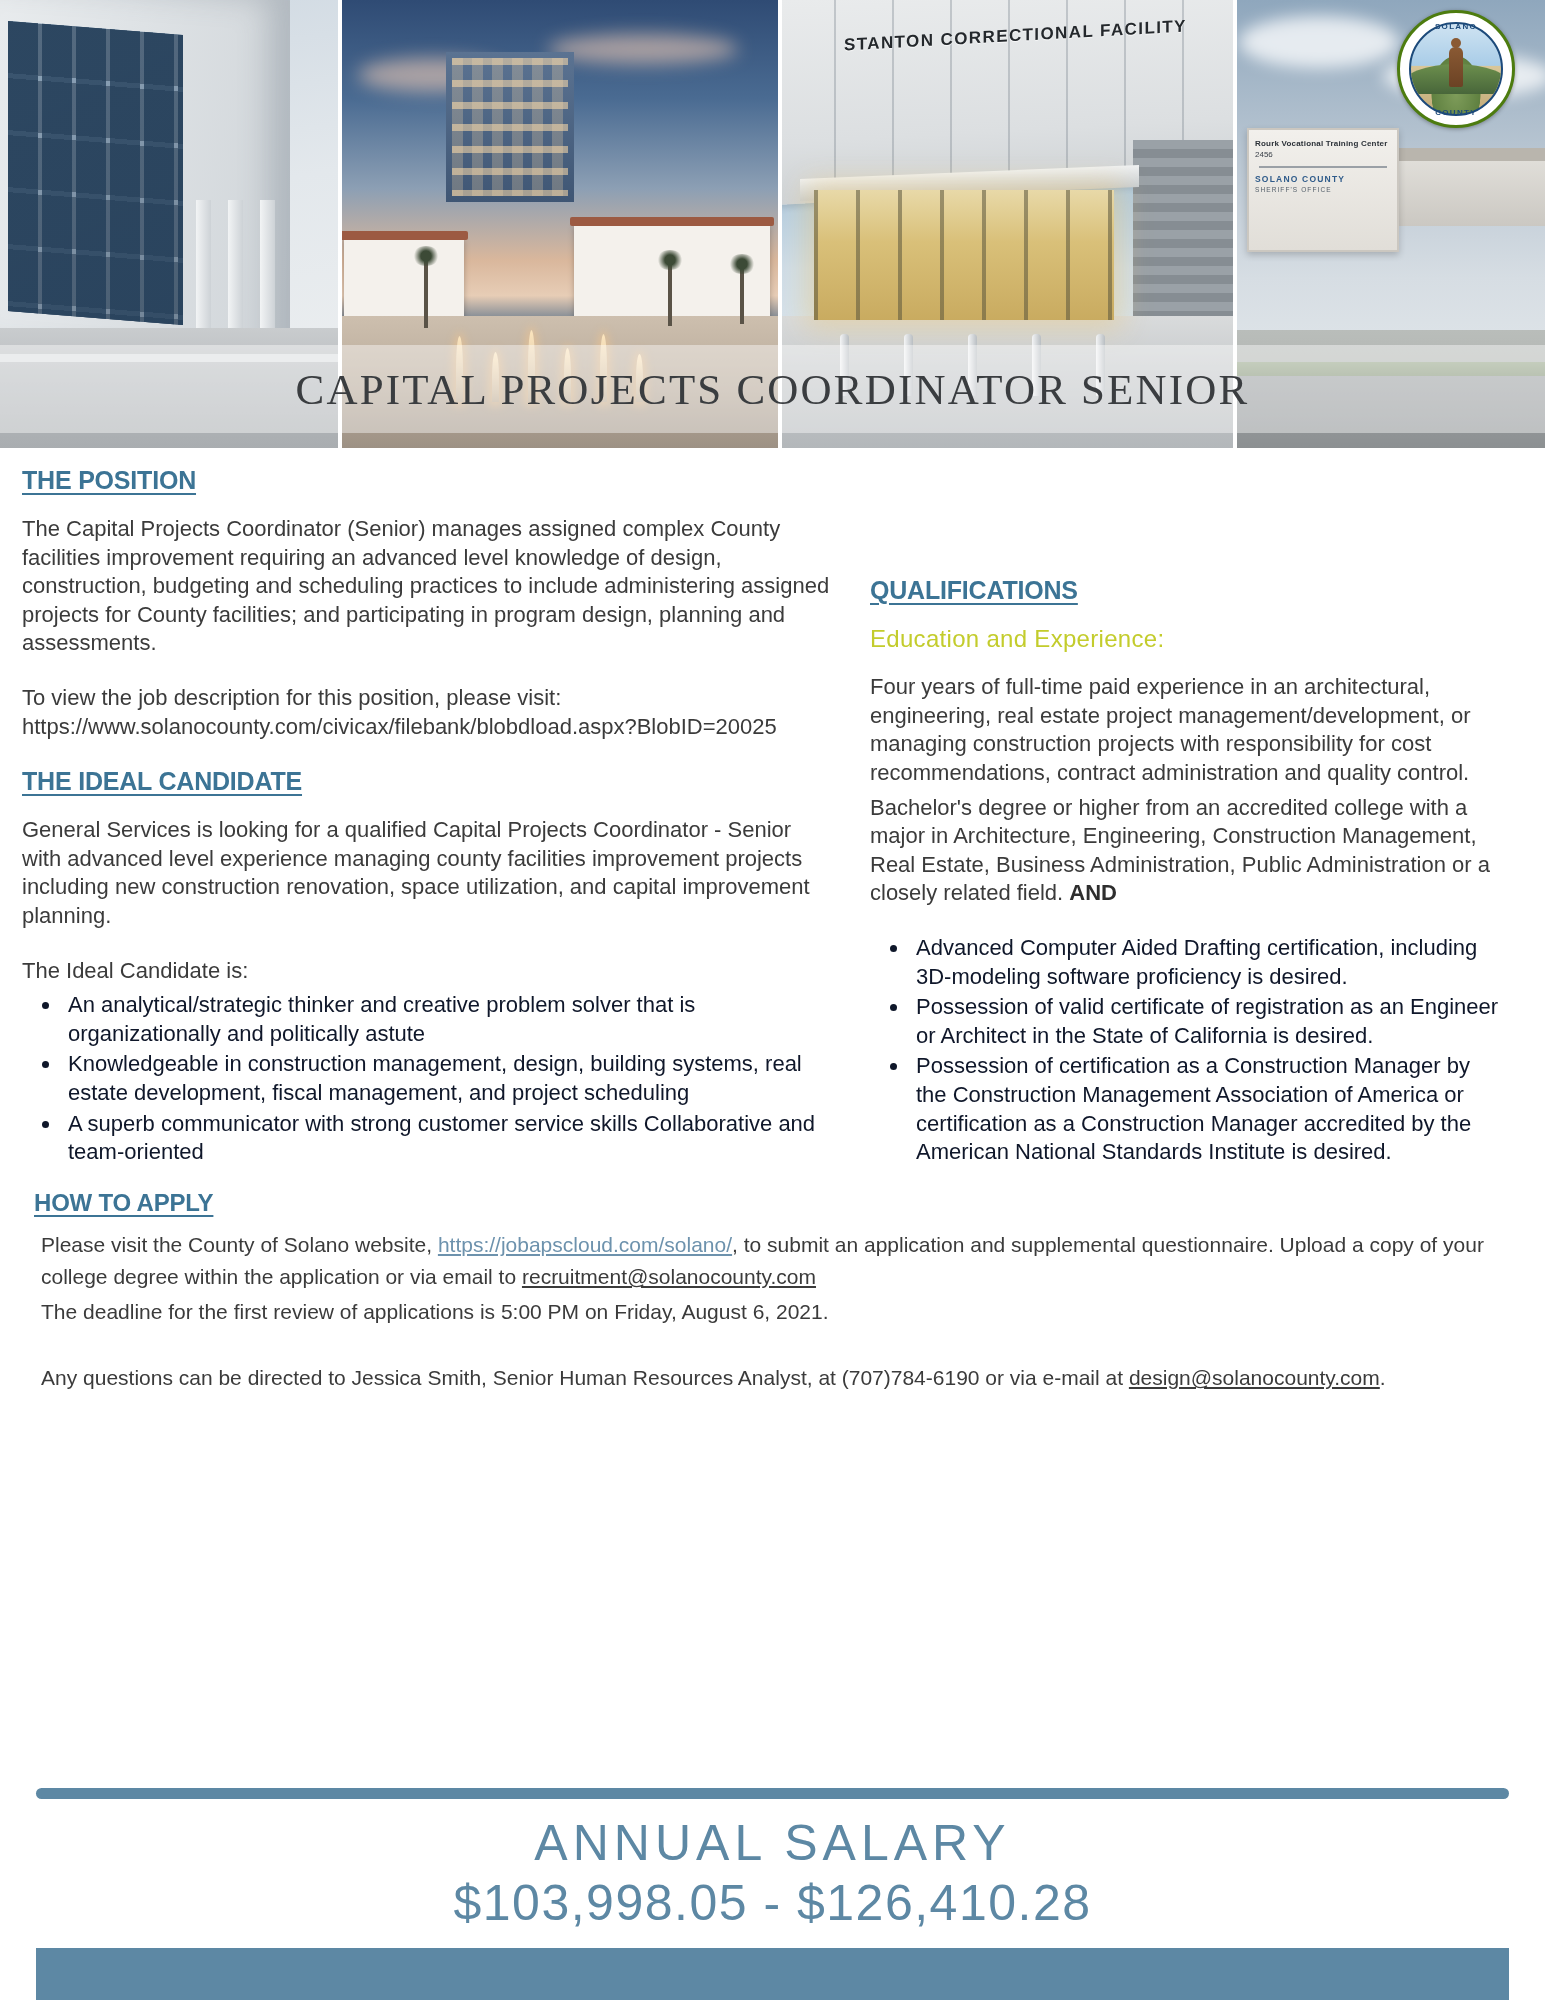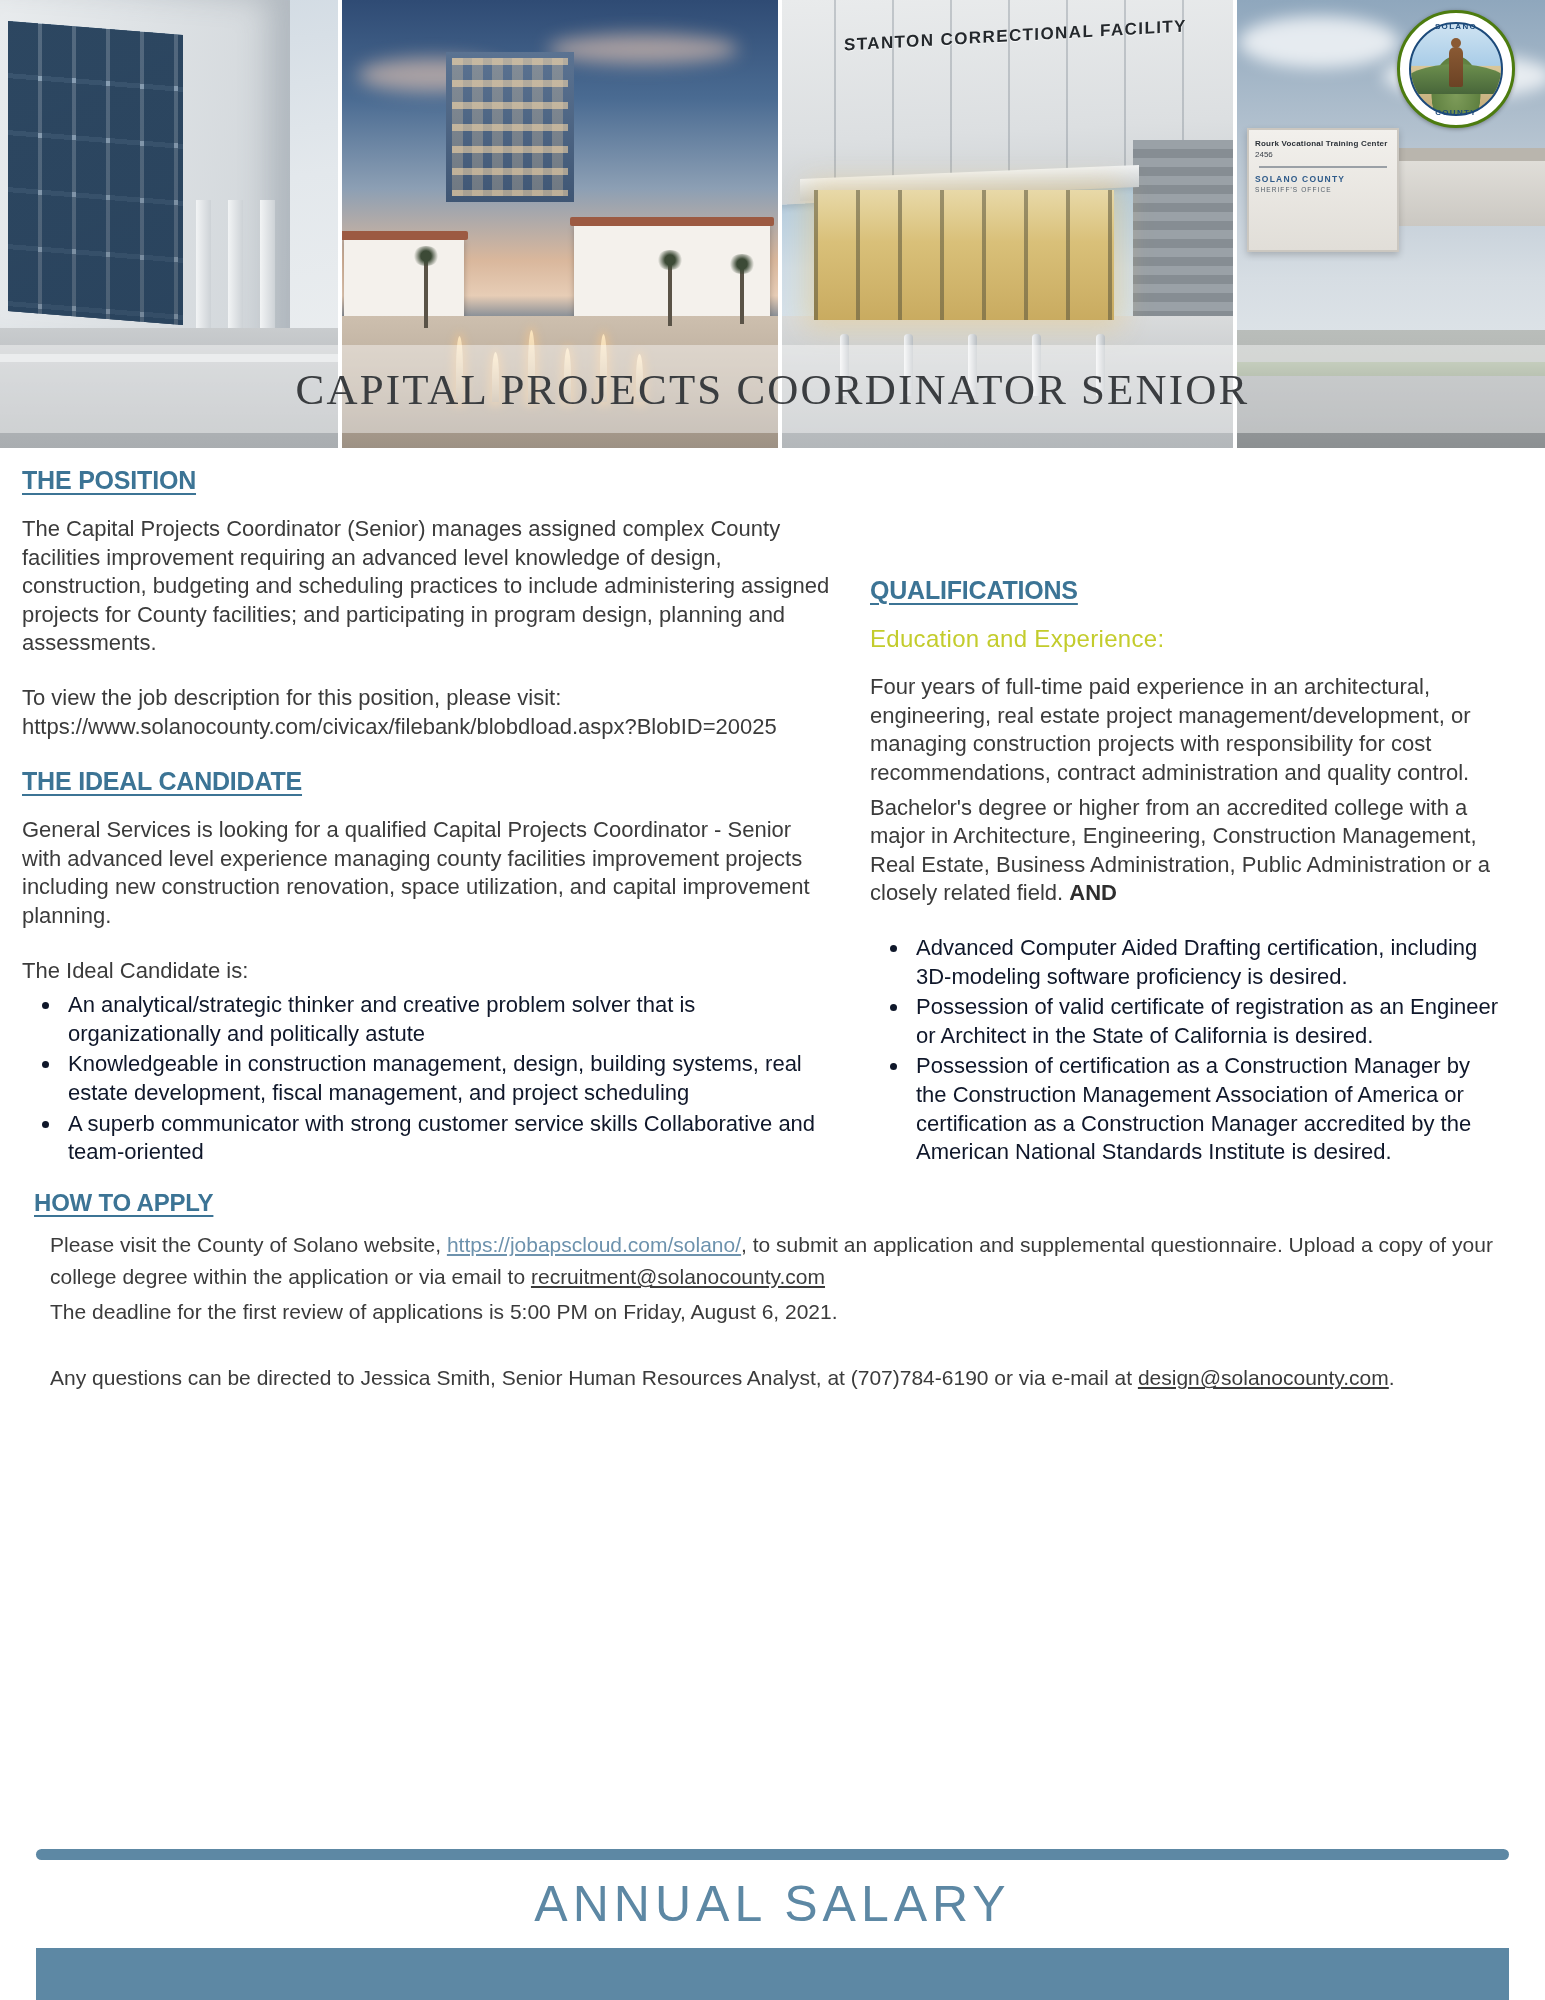--- a/index.html
+++ b/index.html
@@ -296,21 +296,21 @@
   .apply {
     padding:0 30px 0 34px;
     margin-top:-4px;
   }
   .apply h2.section { margin:4px 0 12px; font-size:24px; }
   .apply p {
     font-size:21px;
     line-height:1.55;
     color:#3b3b3b;
     font-weight:300;
-    margin:0 16px 2px;
+    margin:0 7px 2px;
   }
   .apply p.gap { margin-top:34px; }
   a.link {
     color:#6d92ad;
     text-decoration:underline;
     text-underline-offset:2px;
   }
   a.link.dark {
     color:#3b3b3b;
   }
@@ -462,15 +462,16 @@
     <p><span>Please visit the County of Solano website, </span><a class="link" href="#">https://jobapscloud.com/solano/</a><span>, to submit an application and supplemental questionnaire. Upload a copy of your college degree within the application or via email to </span><a class="link dark" href="#">recruitment@solanocounty.com</a></p>
     <p>The deadline for the first review of applications is 5:00 PM on Friday,  August 6,  2021.</p>
     <p class="gap"><span>Any questions can be directed to Jessica Smith, Senior Human Resources Analyst, at (707)784-6190 or via e-mail at </span><a class="link dark" href="#">design@solanocounty.com</a><span>.</span></p>
   </div>
 </div>
 
 <div class="salary-wrap">
   <div class="salary-rule"></div>
   <div class="salary-box">
     <div class="salary-title">ANNUAL SALARY</div>
+    <div class="salary-amount">$103,998.05 - $126,410.28</div>
   </div>
   <div class="salary-footbar"></div>
 </div>
 
 </body></html>

